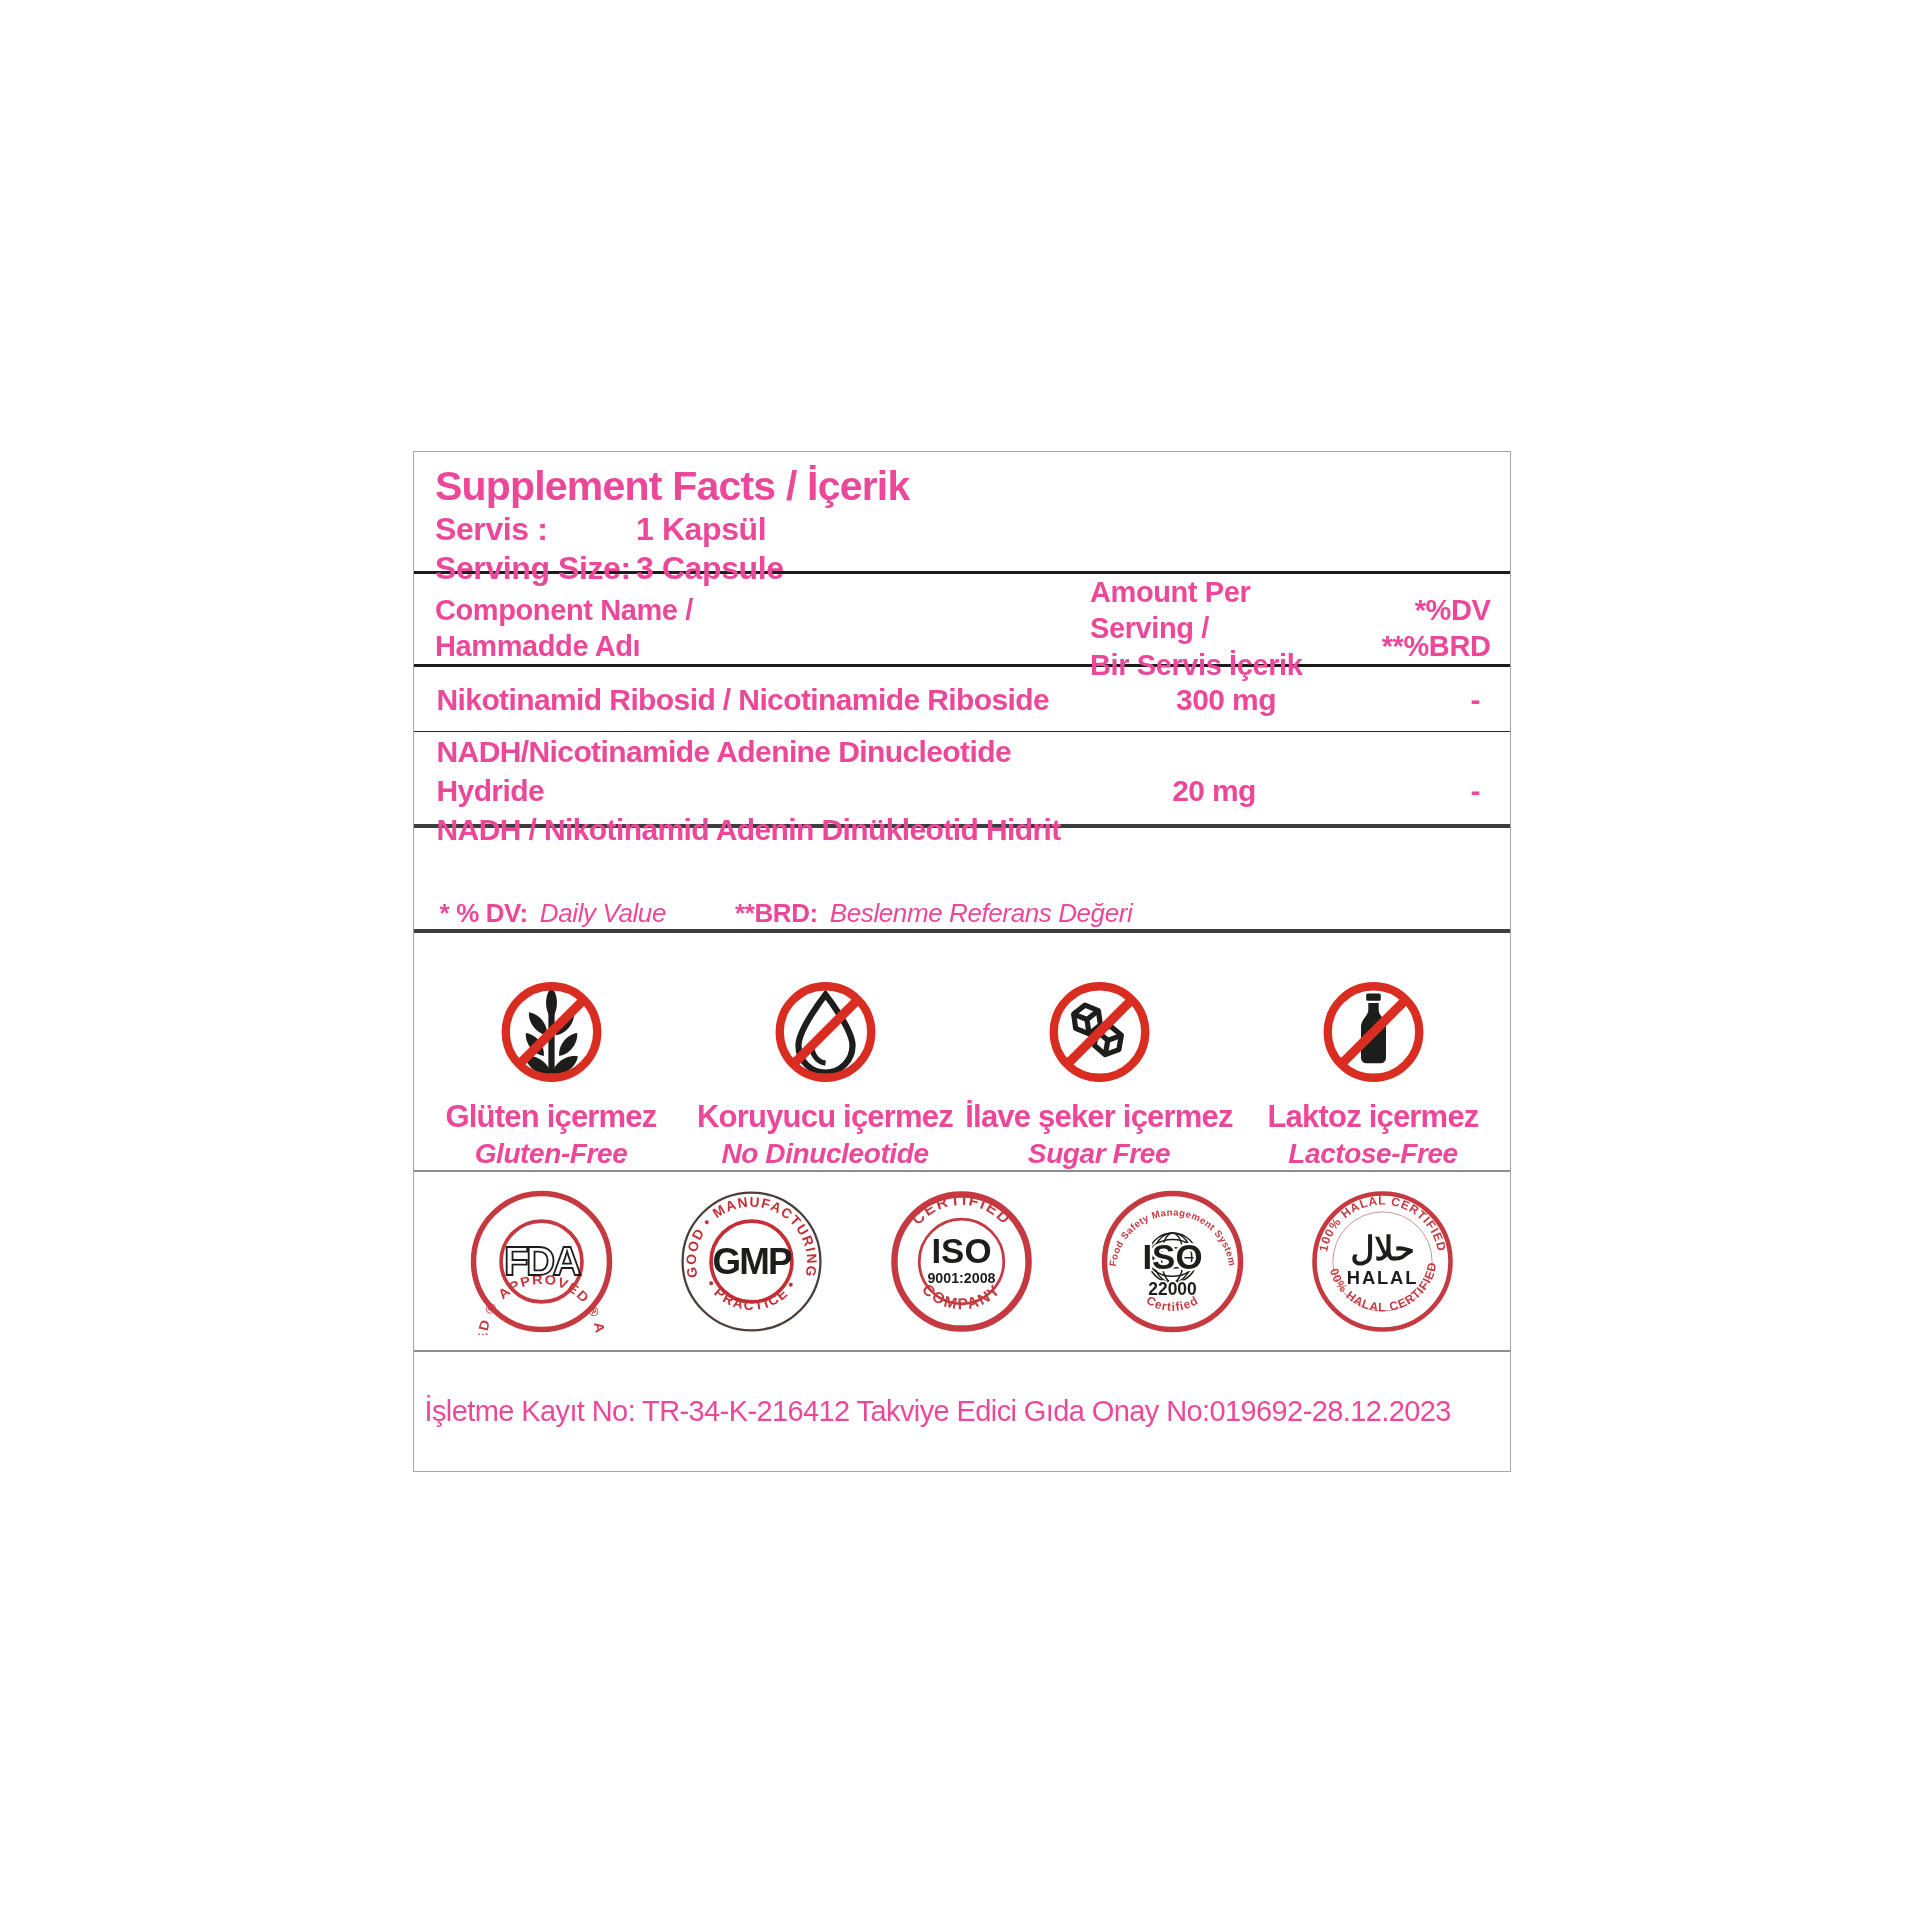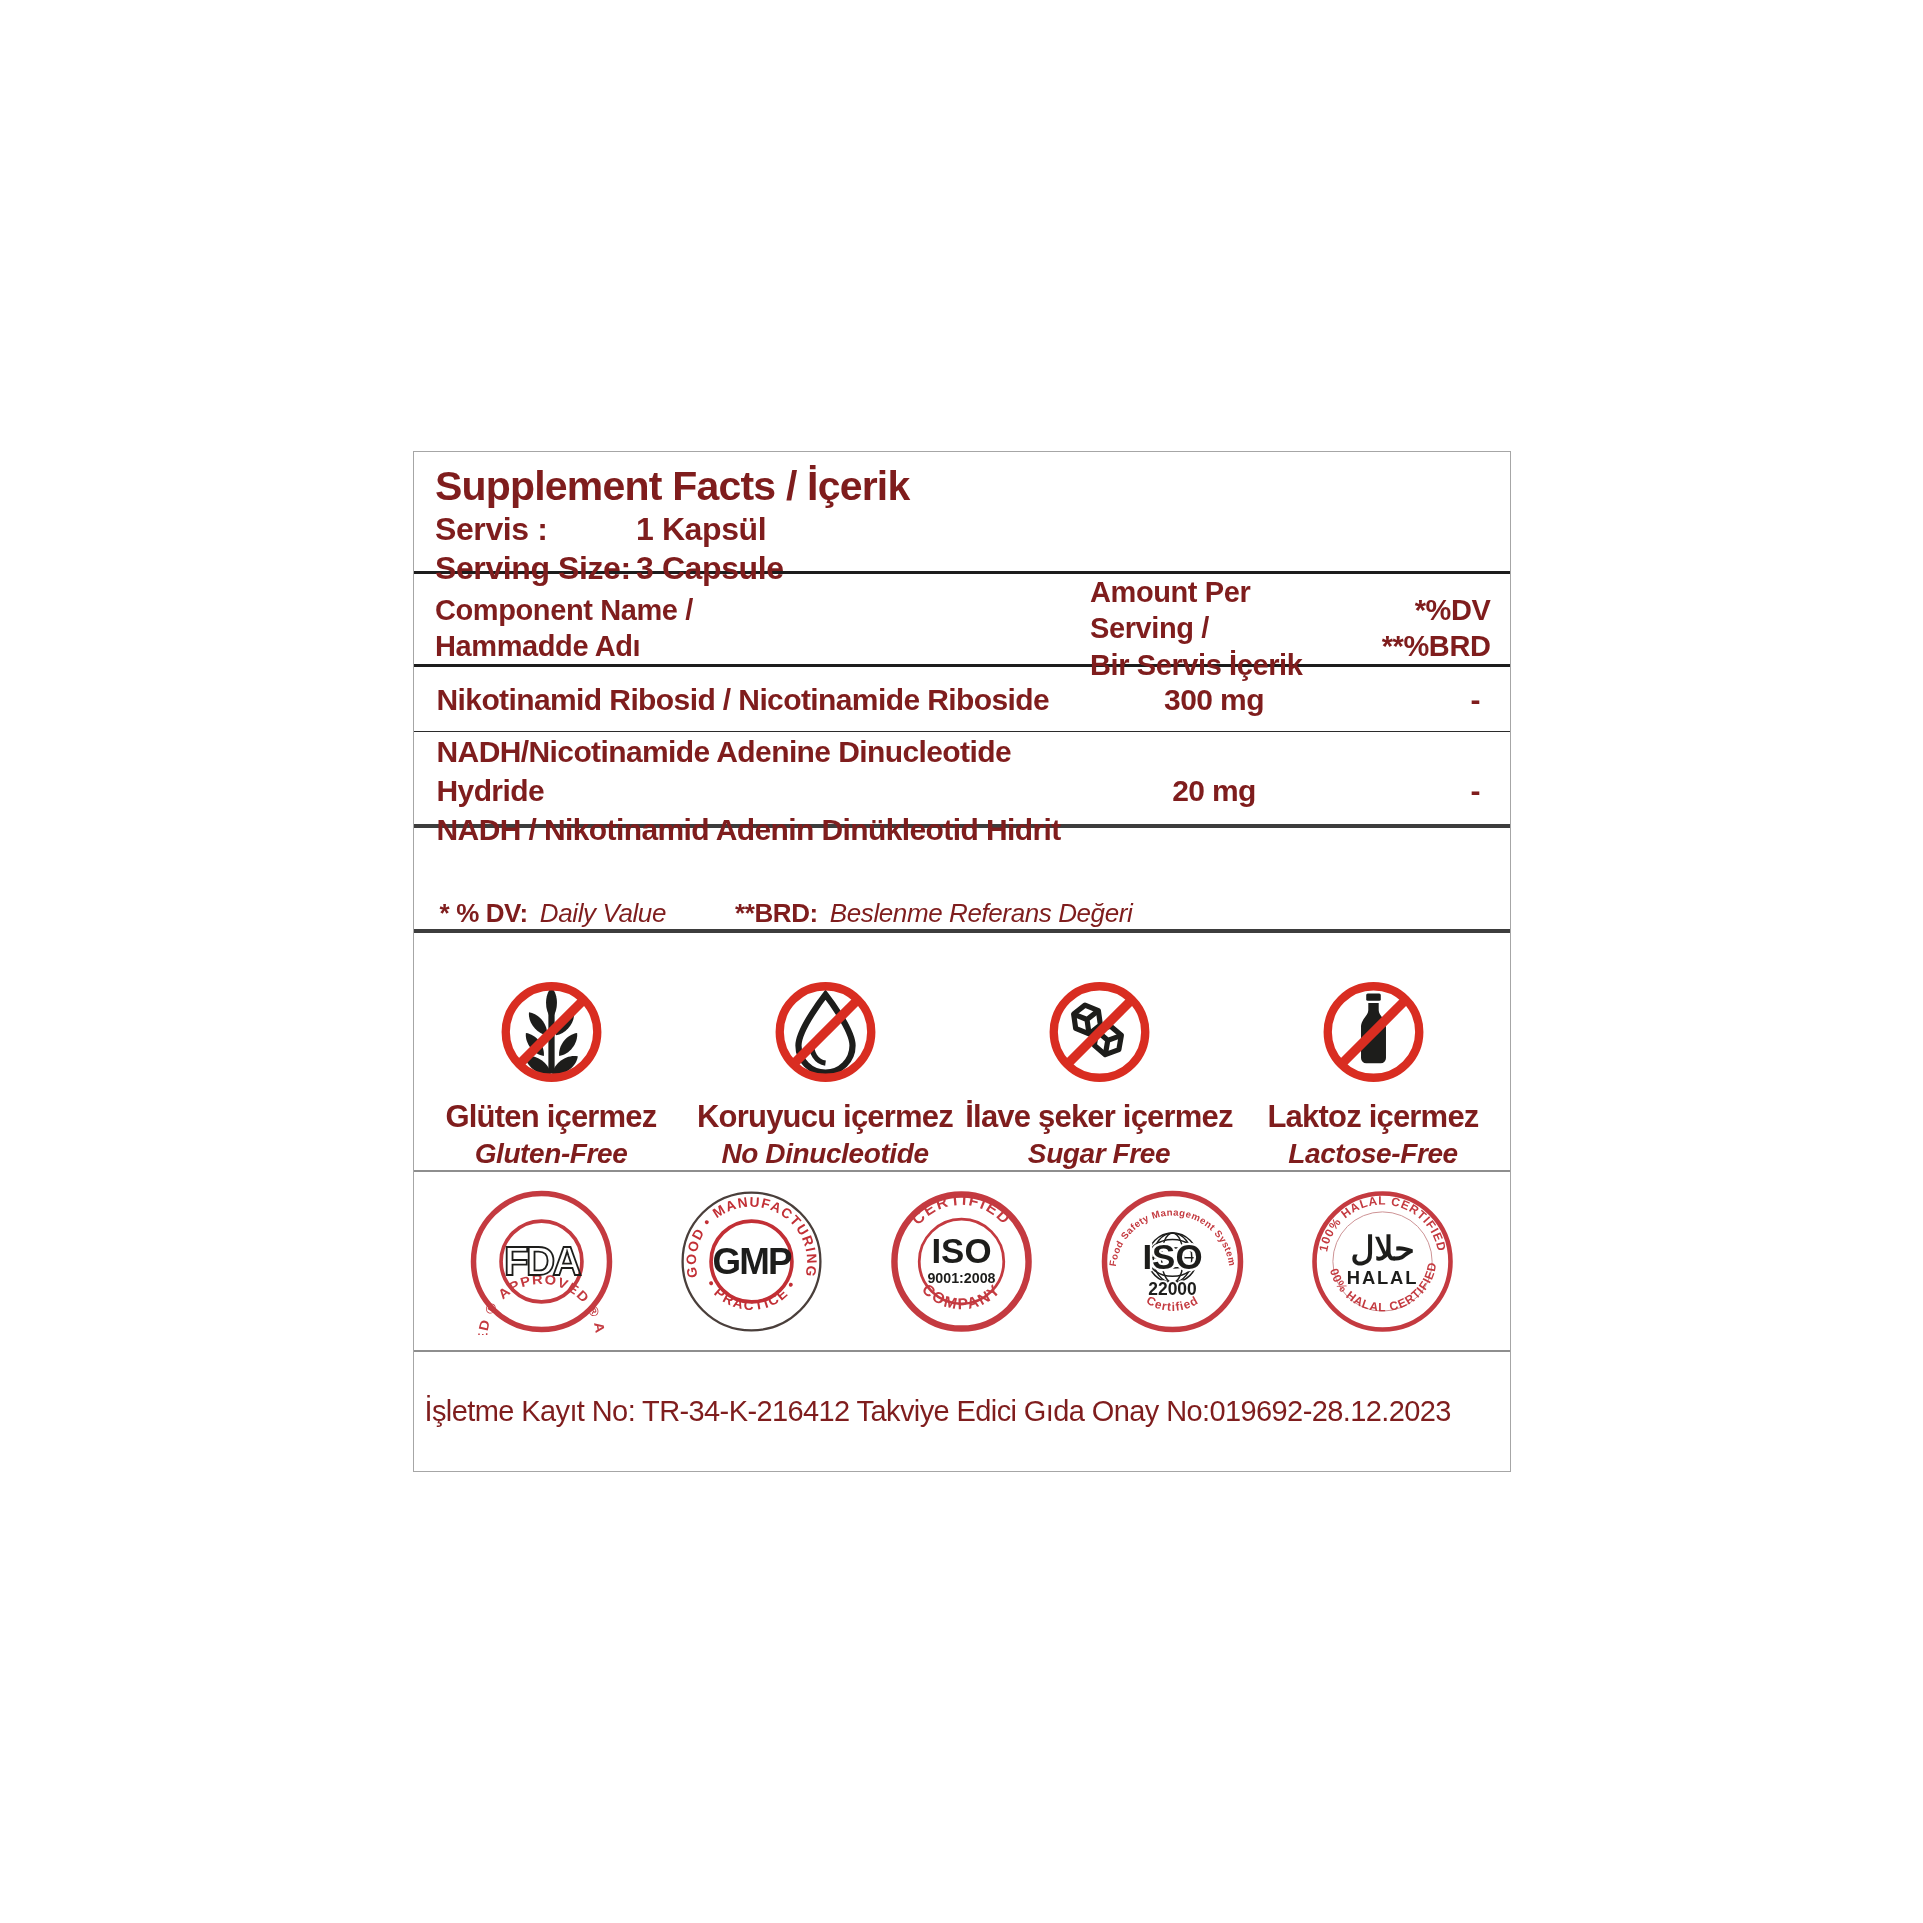--- a/index.html
+++ b/index.html
@@ -1,17 +1,17 @@
 <!DOCTYPE html>
 <html style="font-size:12px"><head>
 <meta charset="utf-8">
 <style>
   html,body{margin:0;padding:0;background:#ffffff;}
   .canvas{position:relative;width:1924px;height:1924px;background:#ffffff;overflow:hidden;
-          font-family:"Liberation Sans",sans-serif;color:#7f1d1d;}
+          font-family:"Liberation Sans",sans-serif;color:#ec4899;}
   .label{position:absolute;left:413px;top:451px;width:1098px;height:1021px;
          border:1.5px solid #a6a6a6;box-sizing:border-box;background:#fff;
          display:flex;flex-direction:column;}
   section{box-sizing:border-box;flex:none;}
 
   
   .sec-header{height:122px;padding:10.5px 0 0 21px;border-bottom:3.8px solid #1c1c1c;}
   .title{font-size:41px;font-weight:700;letter-spacing:-0.8px;}
   .serv-row{display:flex;font-size:32px;font-weight:700;letter-spacing:-0.4px;margin-top:1.5px;}
   .serv-row .s-label{width:201px;}
@@ -22,21 +22,21 @@
              font-size:29px;font-weight:700;letter-spacing:-0.4px;line-height:1.25;}
   .sec-thead .c-name{padding-left:21px;}
   .sec-thead .c-dv{text-align:right;padding-right:19.5px;}
 
   
   .row{display:grid;grid-template-columns:676px 248px 1fr;align-items:center;
        font-size:30px;font-weight:700;letter-spacing:-0.6px;line-height:1.3;}
   .row .c-name{padding-left:22.5px;}
   .row .c-amt{text-align:center;}
   .row .c-dv{text-align:right;padding-right:30px;}
-  .row1{height:65px;border-bottom:1.5px solid #2b2b2b;}
+  .row1{height:65px;border-bottom:1.5px solid #2b2b2b;gap:12px;}
   .row2{height:96px;border-bottom:4.5px solid #3d3d3d;}
   .name2:empty{display:none;}
 
   
   .sec-foot{height:105px;border-bottom:4.5px solid #3d3d3d;display:flex;align-items:flex-end;
             padding-left:25.6px;font-size:26px;letter-spacing:-0.4px;}
   .sec-foot .fl{font-weight:700;}
   .sec-foot .fv{font-weight:400;margin-left:12px;font-style:italic;}
   .sec-foot .gap{width:69px;}
 

